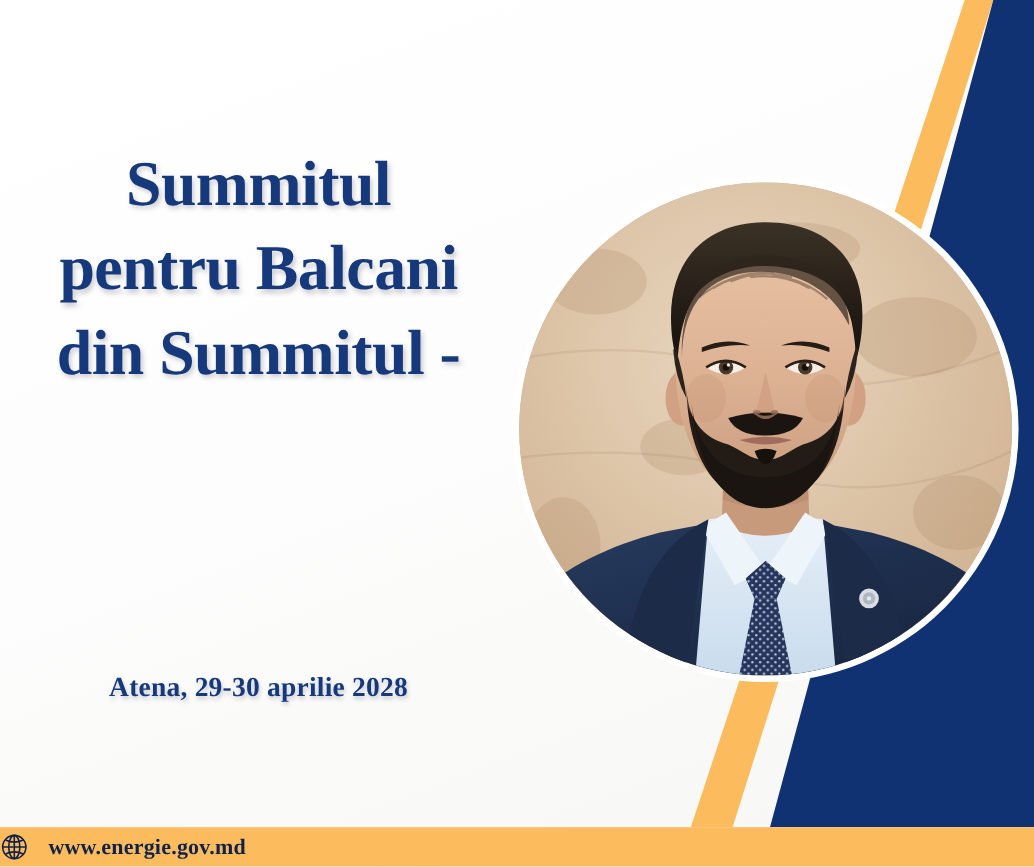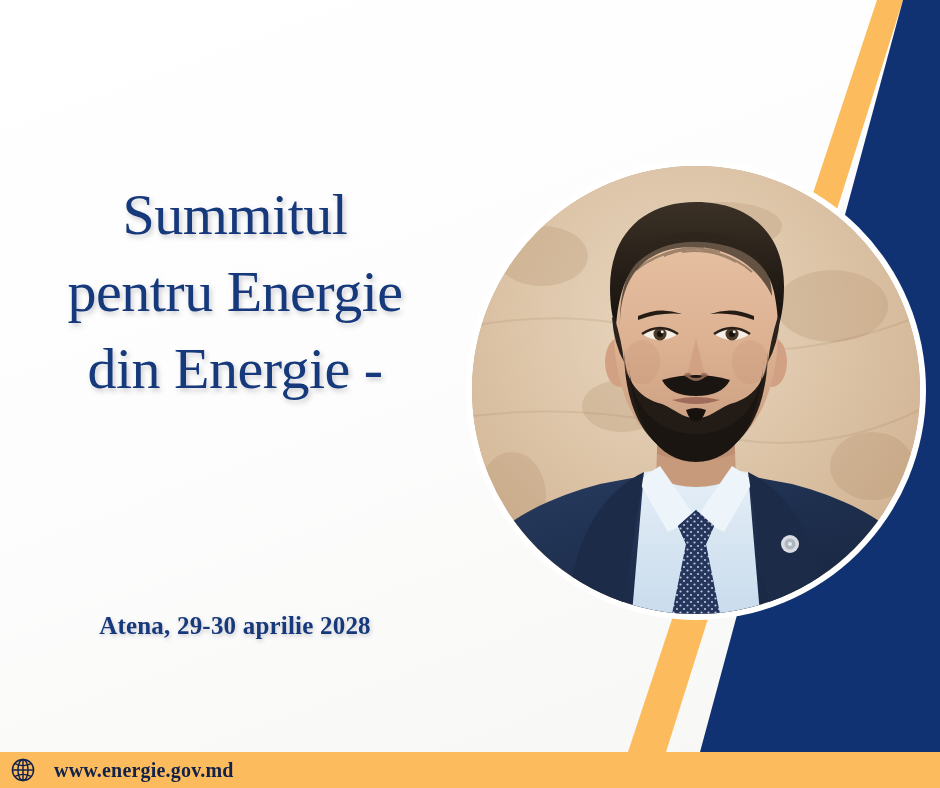--- a/index.html
+++ b/index.html
@@ -41,21 +41,21 @@
   }
 
   
   .footer-bar {
     position: absolute;
     left: 0; right: 0; bottom: 0;
     height: 36px;
     background: #fcbb5c;
     display: flex;
     align-items: center;
-    padding-left: 10px;
+    padding-left: 0;
     box-sizing: border-box;
   }
   .globe-icon {
     width: 26px; height: 26px;
     flex: 0 0 26px;
     display: block;
   }
   .footer-url {
     margin-left: 18px;
     font-family: "Liberation Serif", "DejaVu Serif", serif;
@@ -67,26 +67,25 @@
   }
 
   
   .headline {
     position: absolute;
     left: 0;
     top: 128px;
     width: 470px;
     text-align: center;
     color: #16397c;
-    font-weight: normal;
+    font-weight: bold;
     font-size: 58px;
     line-height: 1.33;
     letter-spacing: -0.5px;
     text-shadow: 2px 3px 5px rgba(90,90,110,0.30);
-    margin-top: 48px;
   }
   .headline .ln { display: block; white-space: nowrap; }
 
   .subline {
     position: absolute;
     left: 0;
     top: 612px;
     width: 470px;
     text-align: center;
     color: #16397c;
@@ -114,22 +113,22 @@
 <body>
 
 <div id="poster">
 
   <div class="bg-white"></div>
   <div class="wedge-gold"></div>
   <div class="wedge-navy"></div>
 
   <div class="headline">
     <span class="ln">Summitul</span>
-    <span class="ln">pentru Energie</span>
-    <span class="ln">din Energie -</span>
+    <span class="ln">pentru Balcani</span>
+    <span class="ln">din Summitul -</span>
   </div>
 
   <div class="subline">Atena, 29-30 aprilie 2028</div>
 
   <div class="portrait">
     <svg viewBox="0 0 448 448" preserveAspectRatio="xMidYMid slice">
       <defs>
         <radialGradient id="wallg" cx="45%" cy="35%" r="85%">
           <stop offset="0%" stop-color="#e8d7c0"></stop>
           <stop offset="45%" stop-color="#dcc3a6"></stop>

